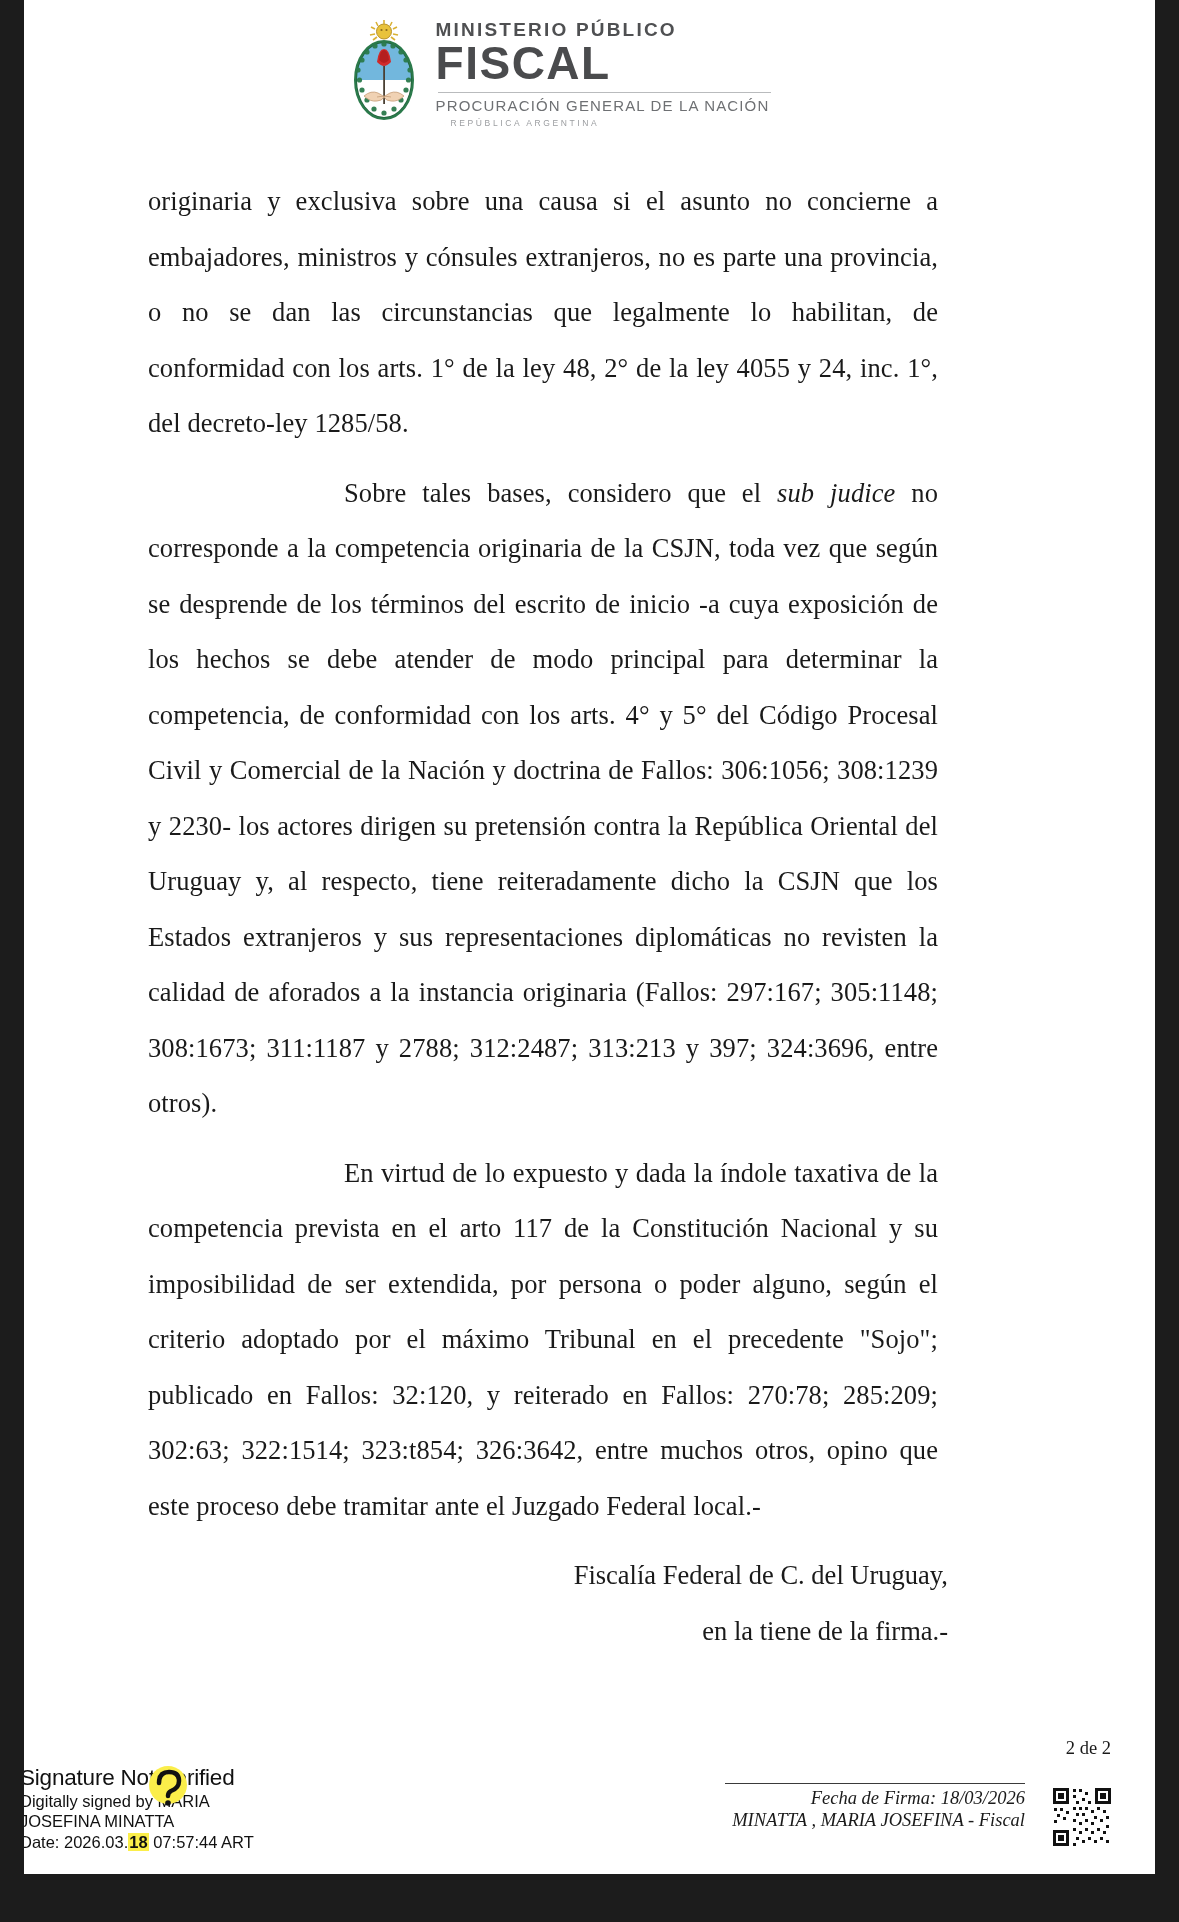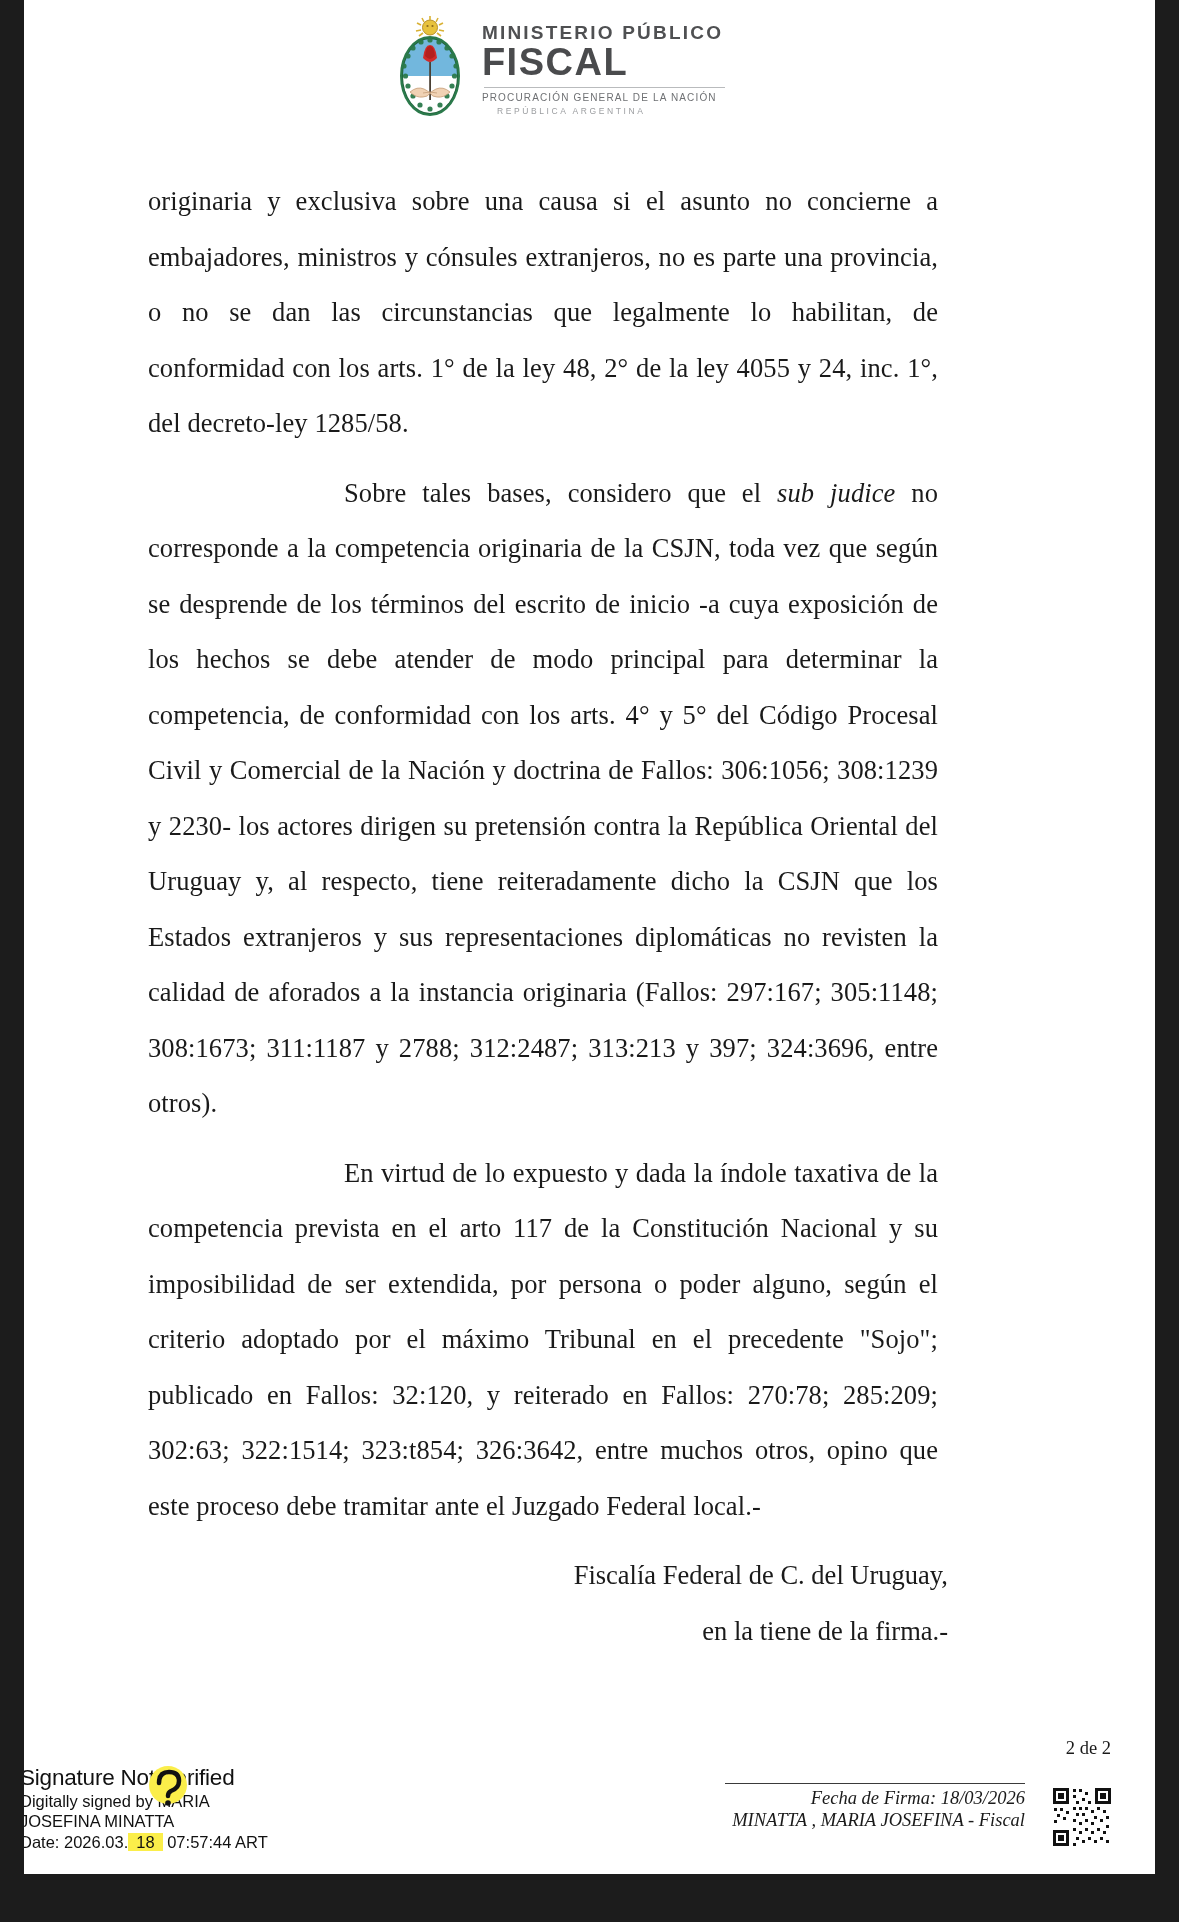--- a/index.html
+++ b/index.html
@@ -55,36 +55,36 @@
   .logo-l1 {
     font-family: "Liberation Sans", sans-serif;
     font-size: 19px;
     letter-spacing: 2.2px;
     color: #4f5052;
     font-weight: 600;
     line-height: 1;
   }
   .logo-l2 {
     font-family: "Liberation Sans", sans-serif;
-    font-size: 38px;
+    font-size: 46px;
     letter-spacing: 1.5px;
     color: #4a4b4d;
     font-weight: 700;
     line-height: 1.02;
     margin-top: 1px;
   }
   .logo-rule {
     height: 1px;
     background: #b9bbbd;
     margin: 5px 0 4px 2px;
     width: 100%;
   }
   .logo-l3 {
     font-family: "Liberation Sans", sans-serif;
-    font-size: 10px;
+    font-size: 15px;
     letter-spacing: 1.15px;
     color: #6e7073;
     line-height: 1.25;
   }
   .logo-l4 {
     font-family: "Liberation Sans", sans-serif;
     font-size: 8.5px;
     letter-spacing: 2.6px;
     color: #9b9da0;
     line-height: 1.3;
@@ -144,21 +144,22 @@
   .sig-badge {
     position: absolute;
     left: 126px;
     top: -6px;
     width: 44px;
     height: 52px;
     pointer-events: none;
   }
   .hl {
     background: #fbee4a;
-    padding: 0 8px;
+    padding: 0 1px;
+    font-weight: bold;
   }
 
   
   .footer-right {
     position: absolute;
     right: 130px;
     bottom: 43px;
     width: 420px;
     text-align: right;
   }

